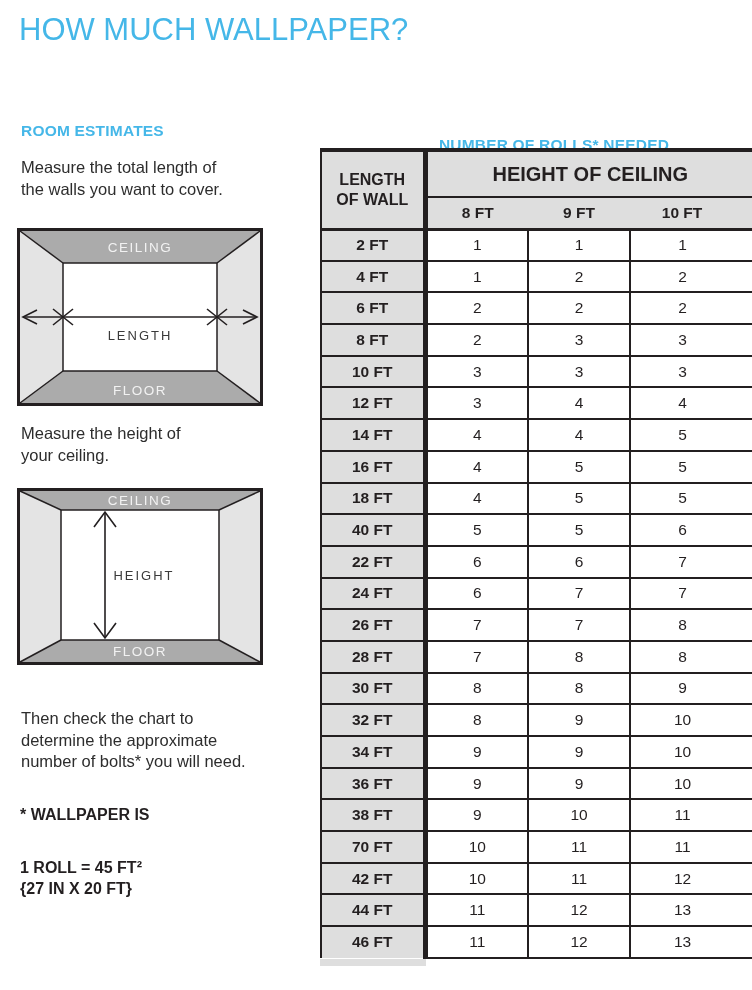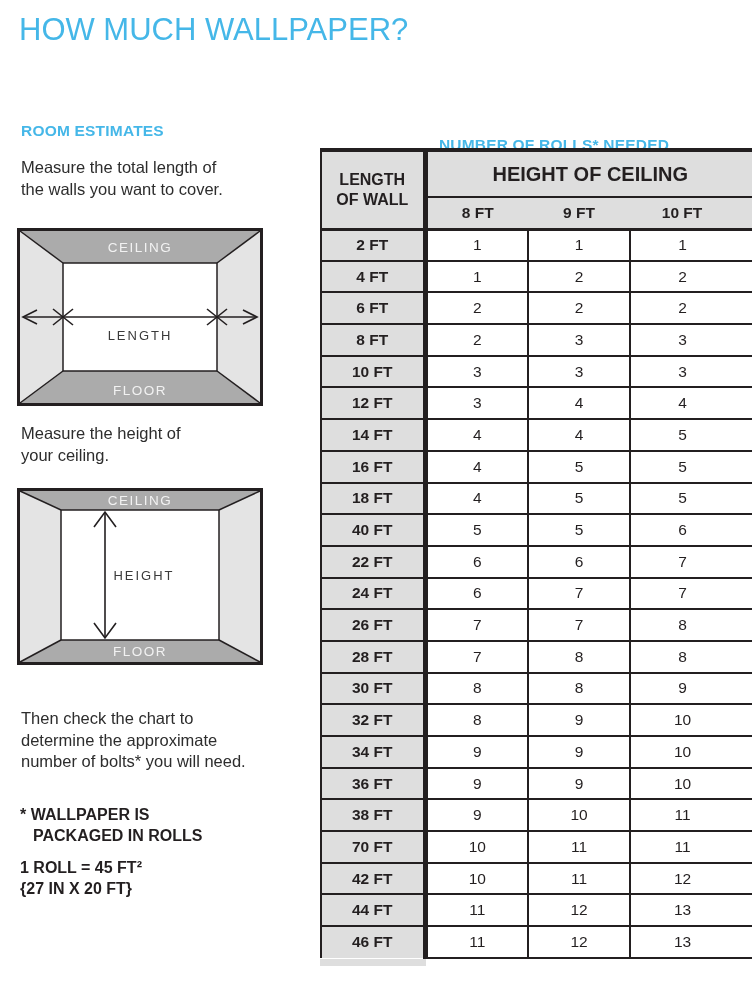--- a/index.html
+++ b/index.html
@@ -155,21 +155,20 @@
     <text class="face-label" x="123" y="168" text-anchor="middle">FLOOR</text>
     <text class="dim-label" x="127" y="92" text-anchor="middle">HEIGHT</text>
   </svg>
 
   <div class="para" id="para3">Then check the chart to
 determine the approximate
 number of bolts* you will need.</div>
 
   <div class="fn" id="footnote">
     <div class="fn1">* WALLPAPER IS</div>
-    <div class="fn2">PACKAGED IN ROLLS</div>
   </div>
 
   <div class="fn" id="rollinfo">
     <div>1 ROLL = 45 FT²</div>
     <div>{27 IN X 20 FT}</div>
   </div>
 
   <div class="section-heading" id="table-heading">NUMBER OF ROLLS* NEEDED</div>
 
   <div class="table-wrap">

